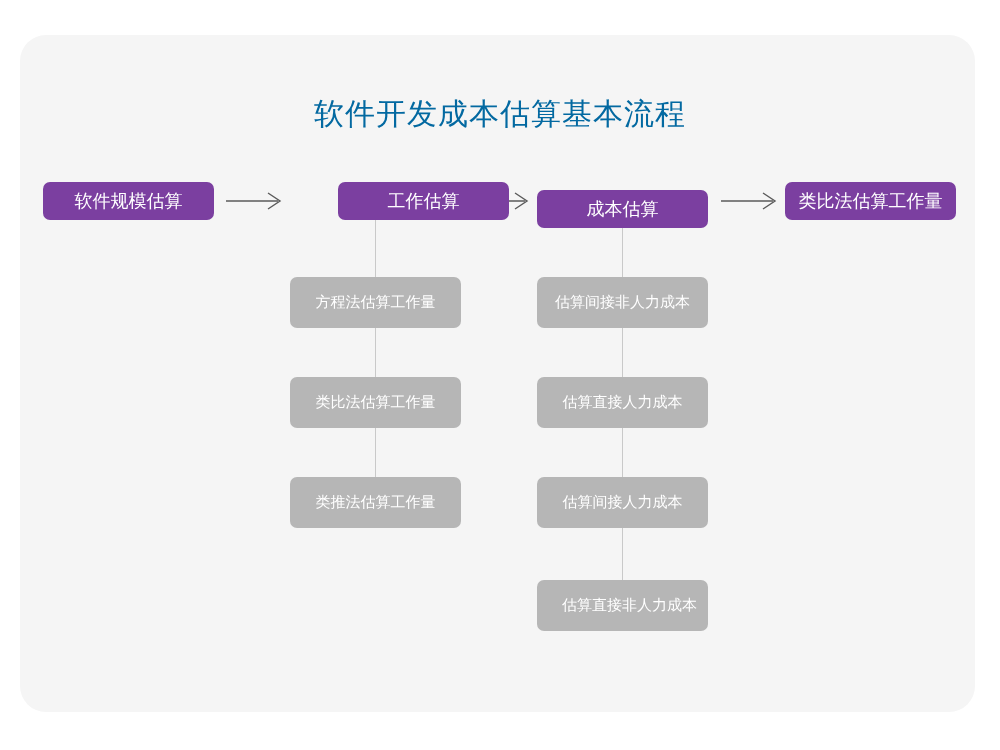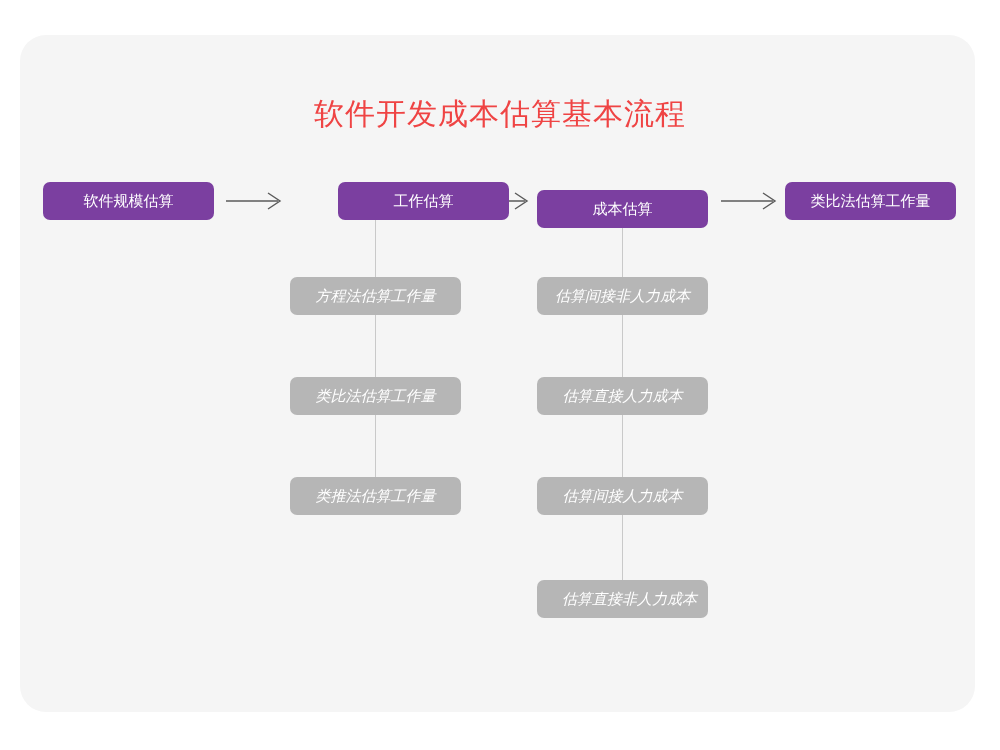--- a/index.html
+++ b/index.html
@@ -34,48 +34,47 @@
 
   
   .page-title {
     position: absolute;
     left: 0;
     top: 92px;
     width: 1000px;
     text-align: center;
     font-size: 30px;
     line-height: 44px;
-    color: #ef4444;
+    color: #0369a1;
     letter-spacing: 1px;
     white-space: nowrap;
   }
 
   
   .box {
     position: absolute;
     box-sizing: border-box;
     display: flex;
     align-items: center;
     justify-content: center;
     border-radius: 7px;
     color: #ffffff;
     white-space: nowrap;
   }
   .box.primary {
     background: #7b3fa0;
     height: 38px;
-    font-size: 15px;
+    font-size: 18px;
     z-index: 3;
   }
   .box.secondary {
     background: #b6b6b6;
-    height: 38px;
+    height: 51px;
     font-size: 15px;
     z-index: 3;
-    font-style: italic;
   }
 
   
   .n1 { left: 43px;  top: 182px; width: 171px; }
   .n2 { left: 296px; top: 182px; width: 171px; margin-left: 42px; }
   .n3 { left: 537px; top: 190px; width: 171px; }
   .n4 { left: 785px; top: 182px; width: 171px; }
 
   
   .l1 { left: 290px; top: 277px; width: 171px; }

